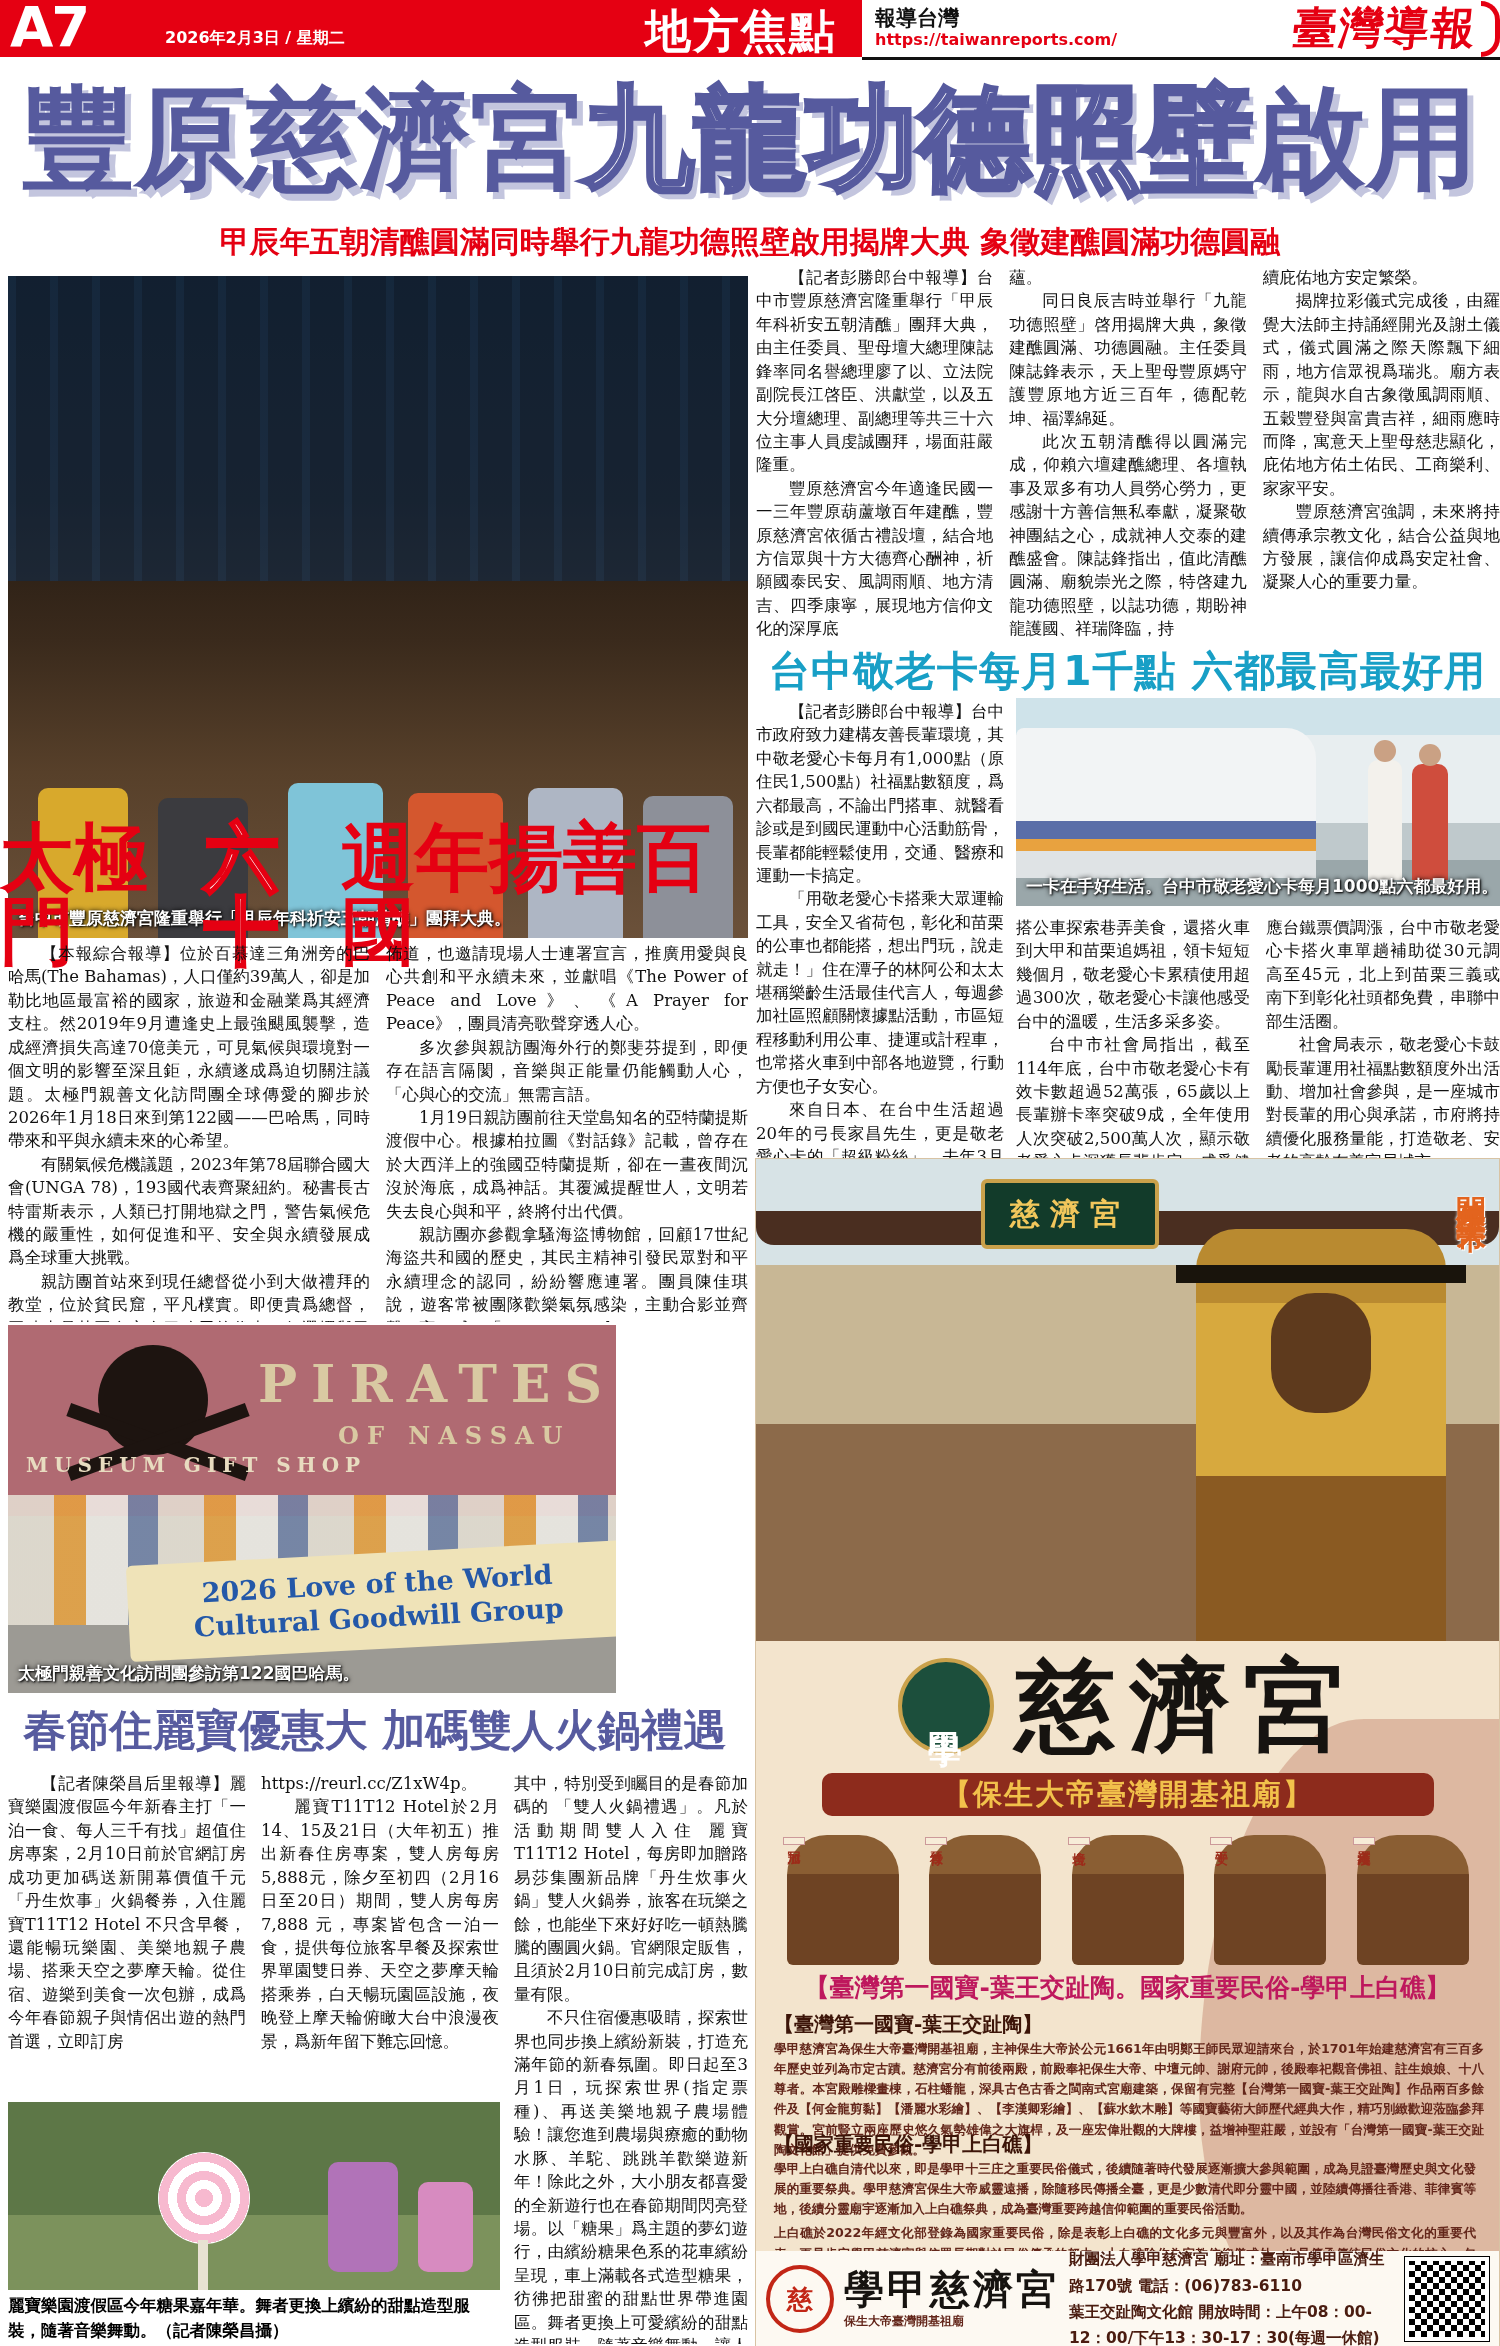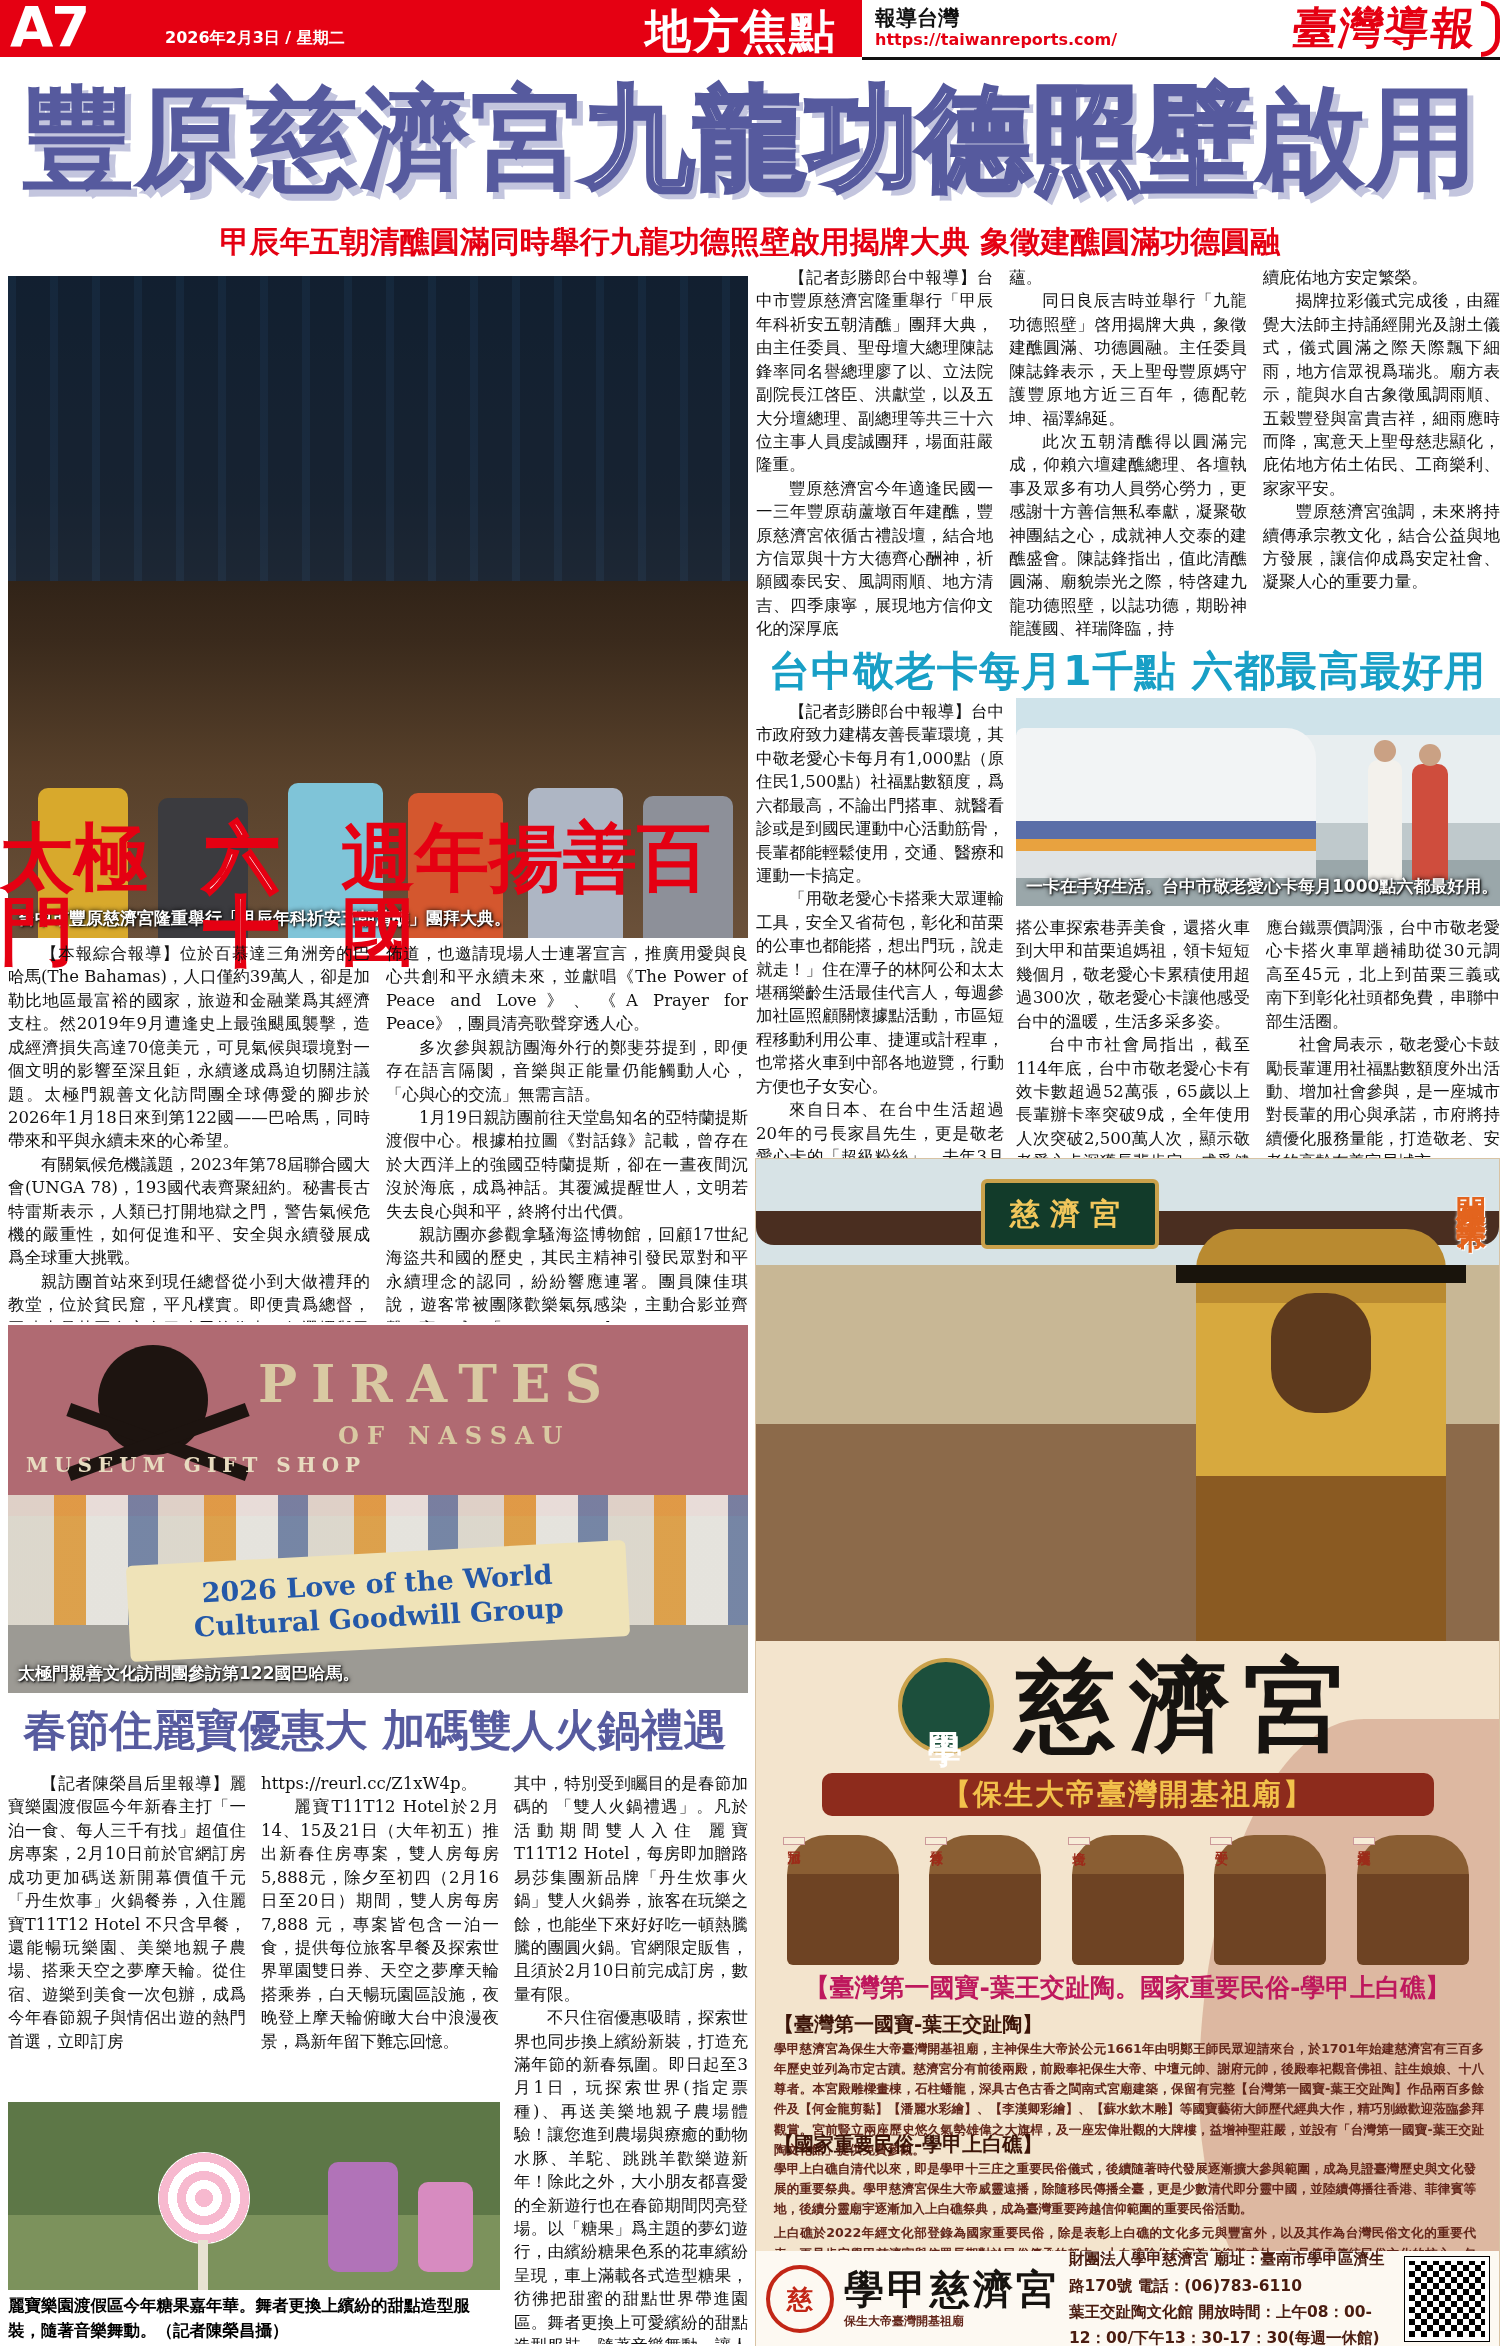--- a/index.html
+++ b/index.html
@@ -31,21 +31,21 @@
   
   .photo{overflow:hidden;}
   .pcap{position:absolute;left:10px;bottom:8px;font-size:17px;font-weight:700;color:#fff;
         text-shadow:1px 1px 2px #000,0 0 5px #000;font-family:"DejaVu Sans","Liberation Sans",sans-serif;}
   #photo1{left:8px;top:276px;width:740px;height:662px;
           background:linear-gradient(180deg,#17120e 0%,#241a12 34%,#3a2a1c 55%,#57402a 75%,#6b513a 100%);}
   #photo1 .goldwall{position:absolute;left:0;top:0;width:100%;height:46%;
           background:repeating-linear-gradient(90deg,#153a63 0 8px,#0e2b4c 8px 42px),
                      linear-gradient(#0e2b4c,#0e2b4c);opacity:.55;}
   .person{position:absolute;border-radius:10px 10px 0 0;}
-  #photo2{left:8px;top:1325px;width:740px;height:368px;background:linear-gradient(180deg,#b06a72 0 52%,#9c9a94 52% 100%);}
+  #photo2{left:8px;top:1325px;width:608px;height:368px;background:linear-gradient(180deg,#b06a72 0 52%,#9c9a94 52% 100%);}
   #photo2 .sign{position:absolute;left:250px;top:28px;color:#d9c9a2;font-size:52px;letter-spacing:14px;font-weight:700;}
   #photo2 .sign2{position:absolute;left:330px;top:96px;color:#d9c9a2;font-size:24px;letter-spacing:8px;font-weight:700;}
   #photo2 .sign3{position:absolute;left:18px;top:128px;color:#e8dcc0;font-size:20px;letter-spacing:6px;font-weight:700;}
   #photo2 .skull{position:absolute;left:90px;top:20px;width:110px;height:110px;border-radius:50%;background:#1d1410;}
   #photo2 .bone{position:absolute;left:55px;top:110px;width:190px;height:14px;background:#1d1410;transform:rotate(20deg);}
   #photo2 .bone2{position:absolute;left:55px;top:110px;width:190px;height:14px;background:#1d1410;transform:rotate(-20deg);}
   #photo2 .crowd{position:absolute;left:0;top:170px;width:100%;height:130px;
      background:repeating-linear-gradient(90deg,#e7e2d6 0 46px,#e8a23f 46px 78px,#f2f0ea 78px 120px,#6f82a8 120px 150px);opacity:.85;}
   #photo2 .banner{position:absolute;left:120px;top:228px;width:500px;height:96px;background:#efe3b8;
      transform:rotate(-3deg);border-radius:6px;display:flex;flex-direction:column;align-items:center;justify-content:center;}

